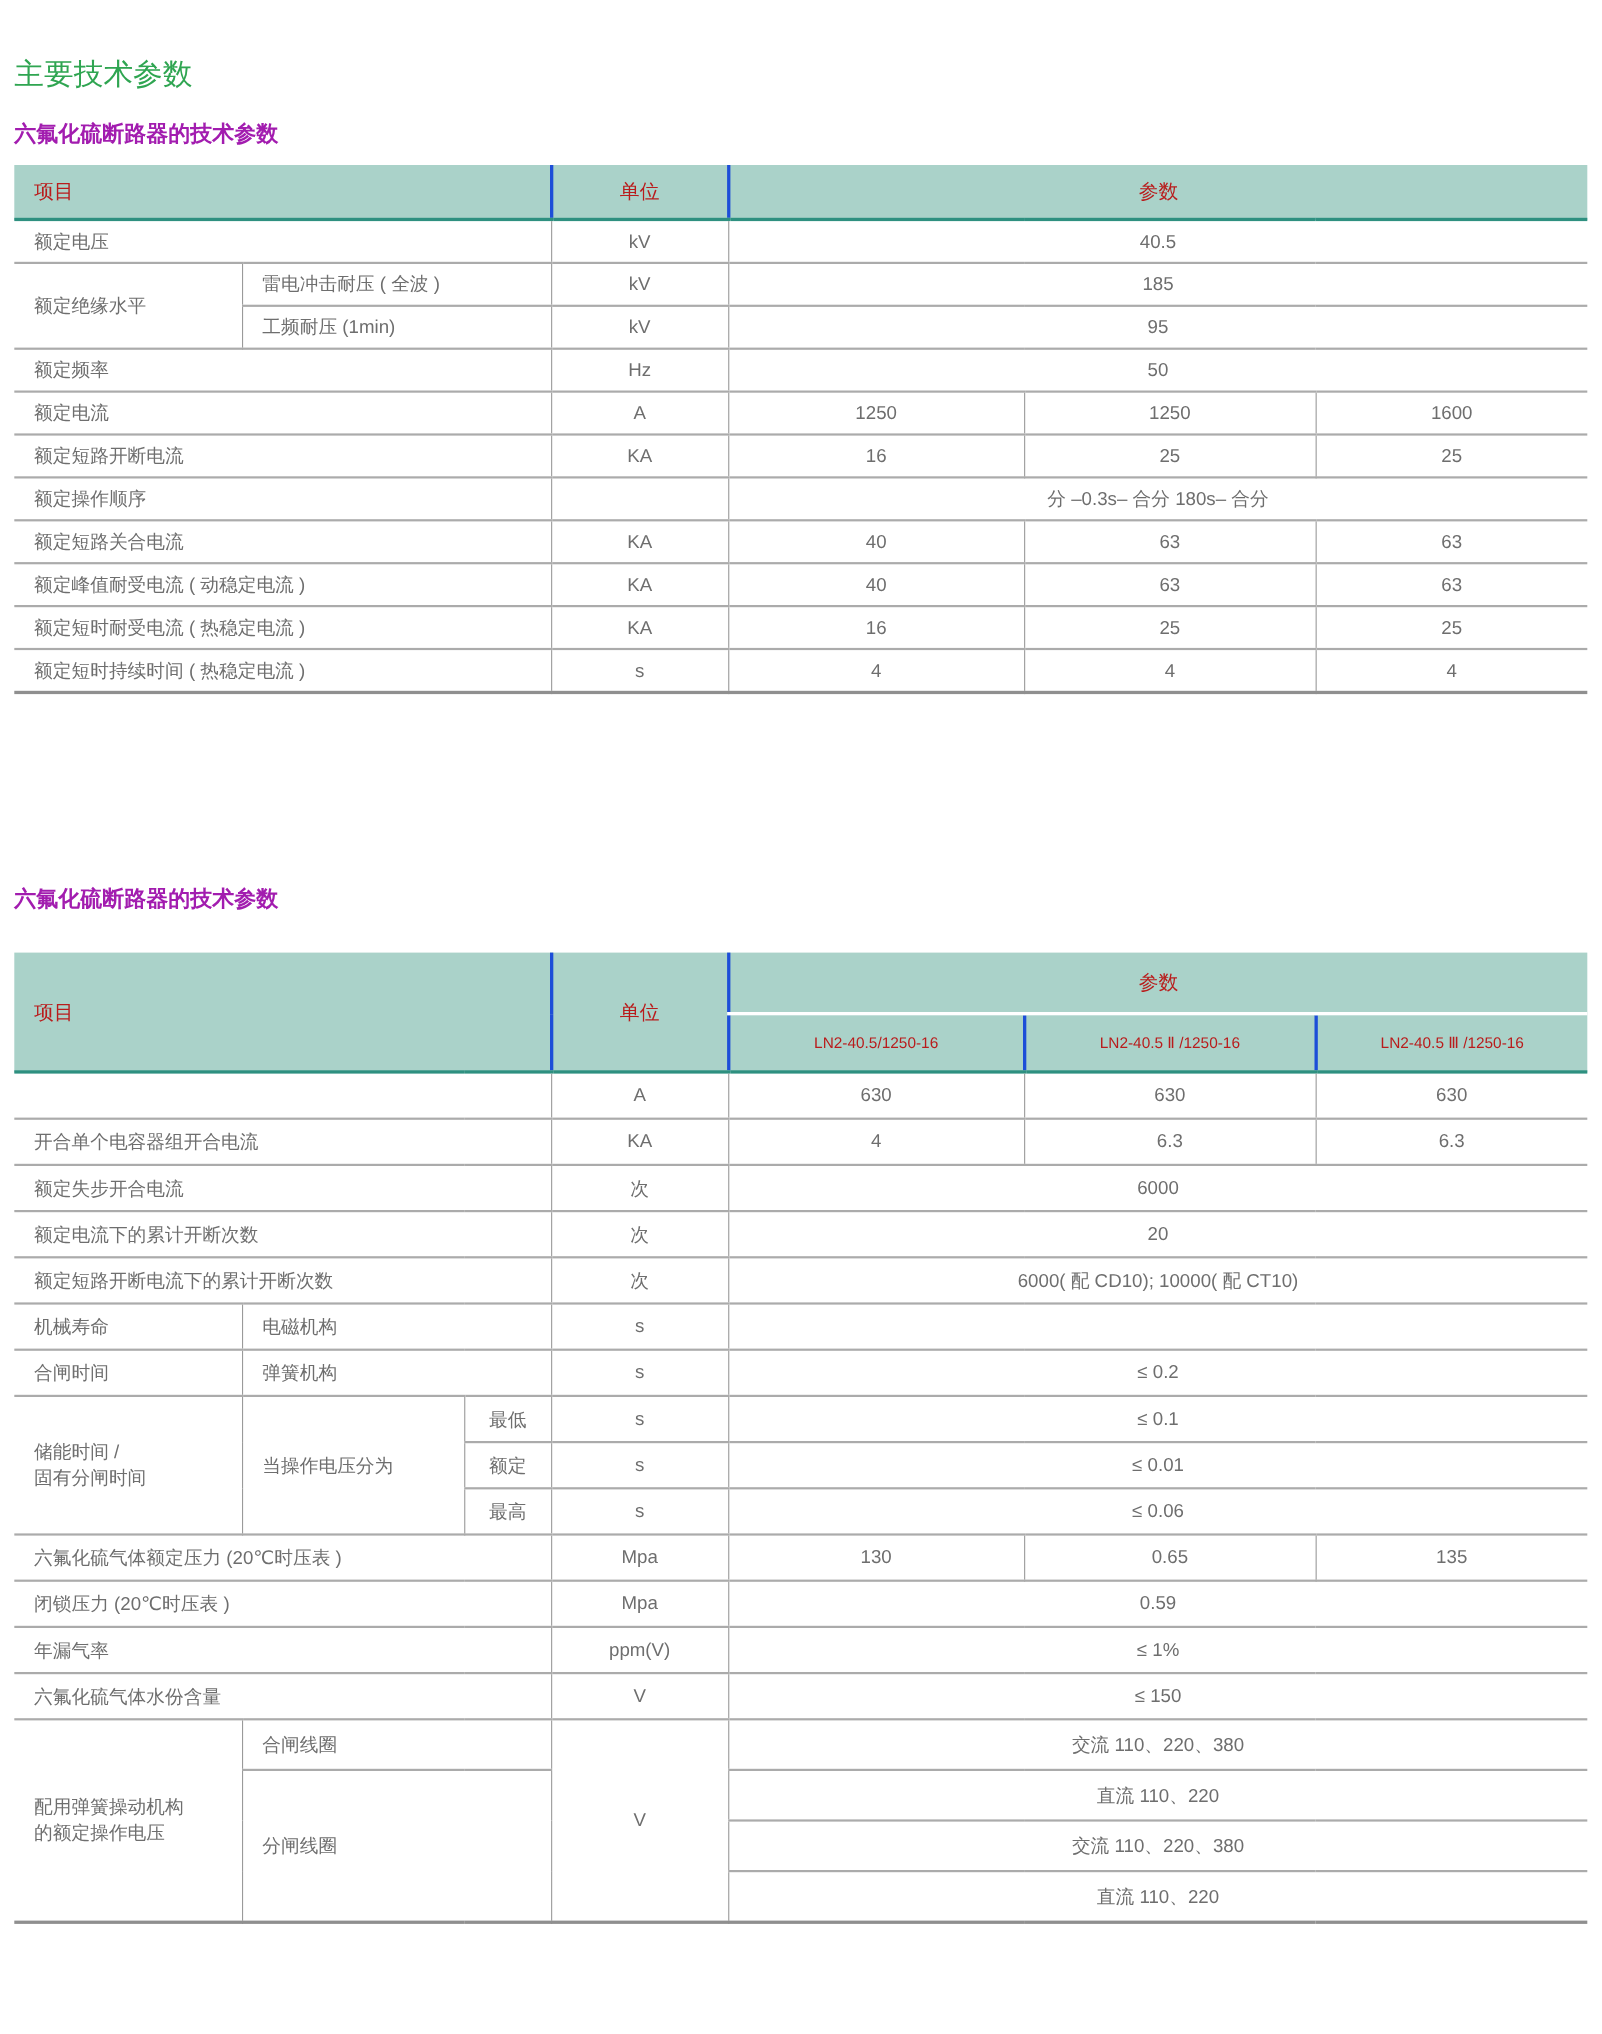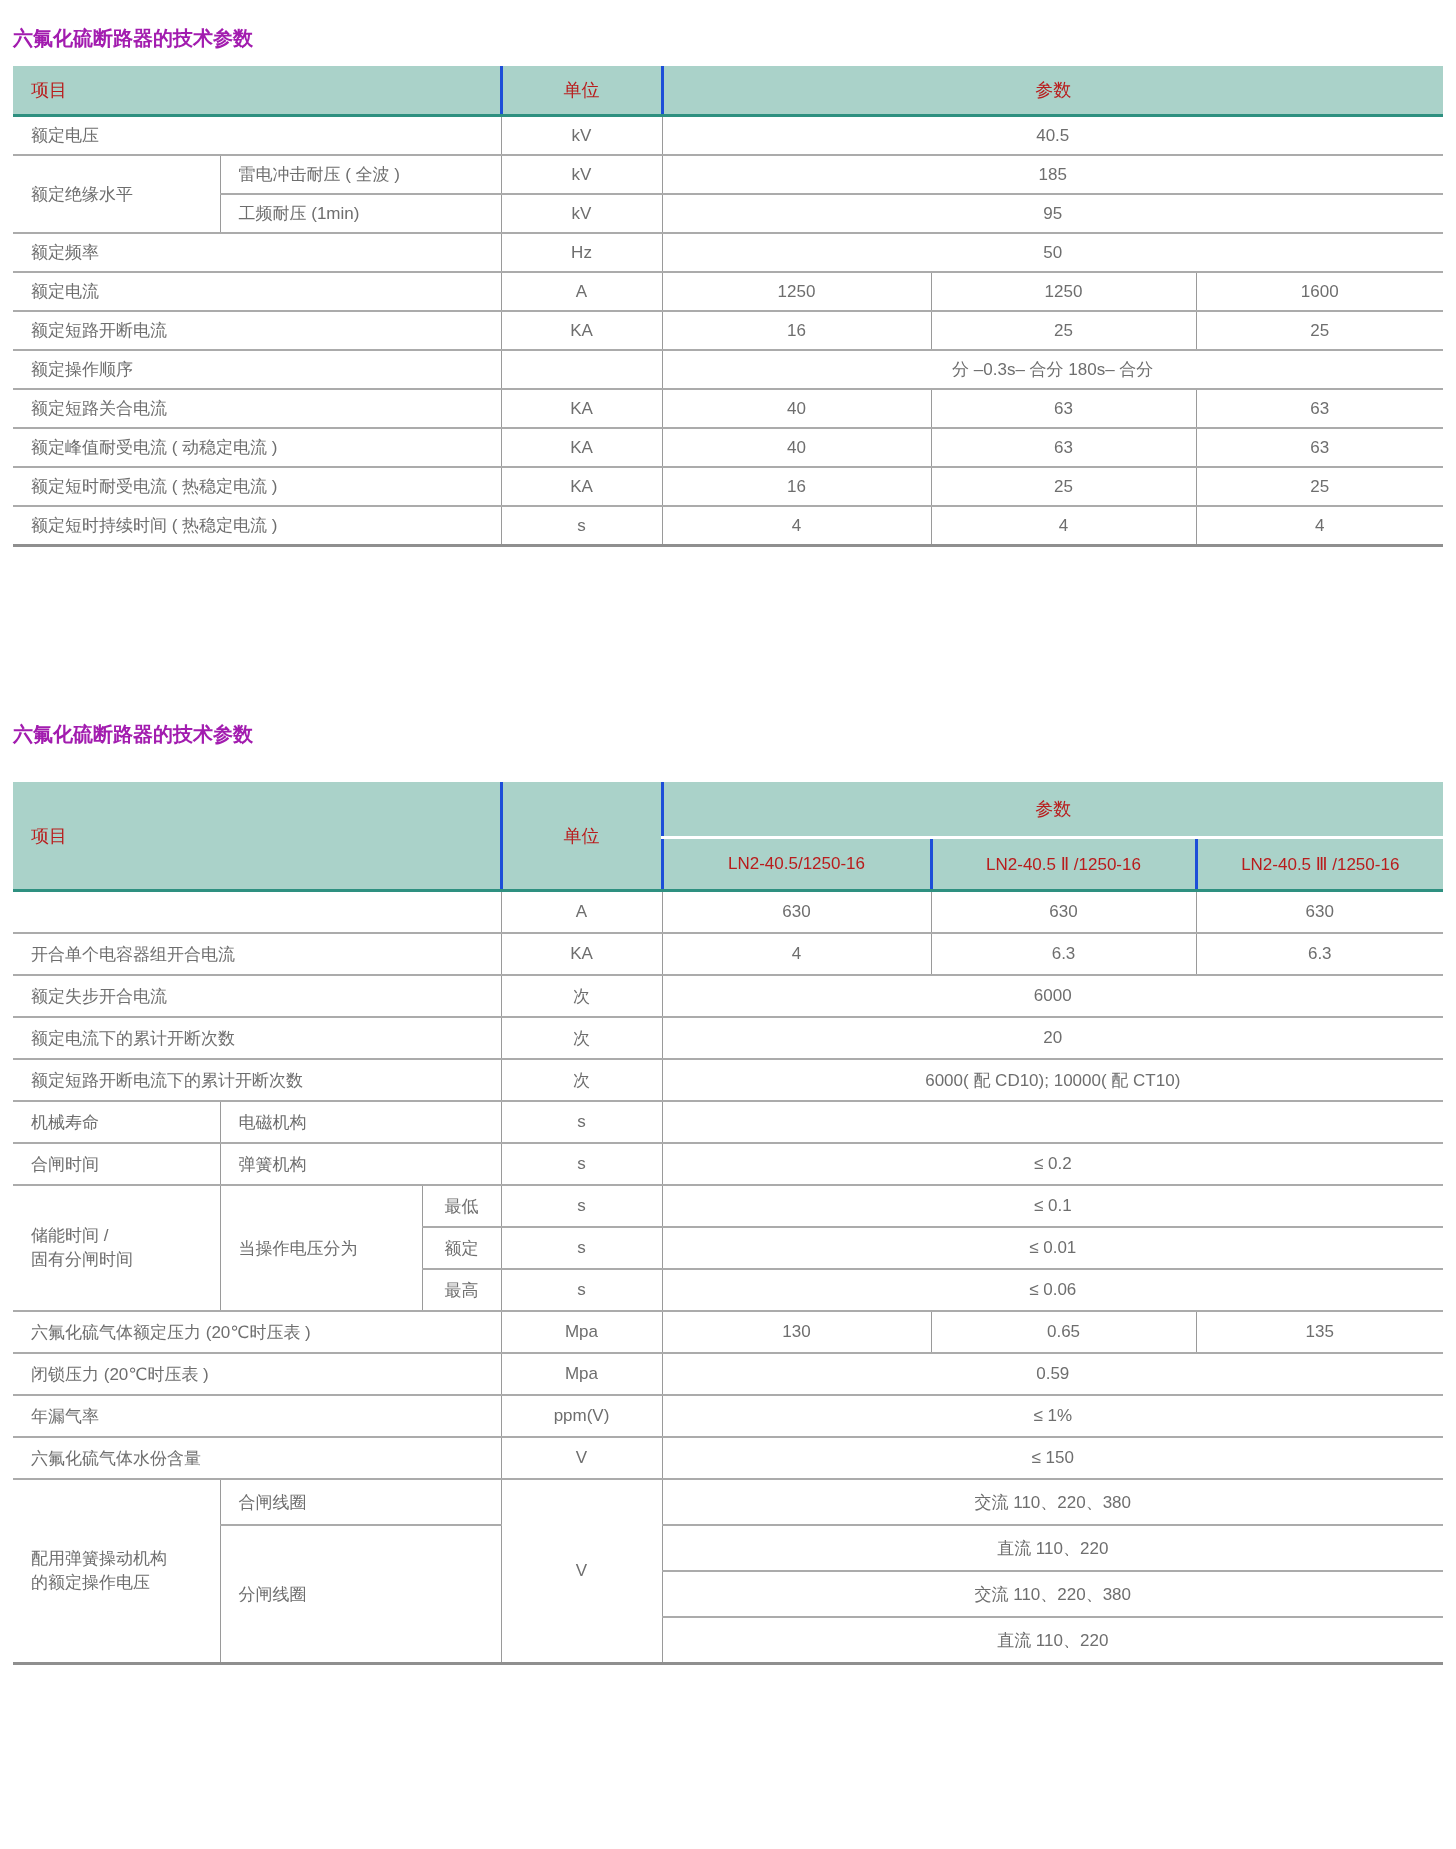--- a/index.html
+++ b/index.html
@@ -20,39 +20,40 @@
     border-collapse:collapse;table-layout:fixed;width:1430px;
     border-bottom:3px solid #8f8f8f;
   }
   th{
     background:#aad2c9;color:#b91c1c;font-weight:normal;font-size:18px;
     border-bottom:3px solid #2e9080;vertical-align:middle;padding:0;
   }
   .th-item{text-align:left;padding-left:18px;}
   .th-sep{border-left:3px solid #1d4ed8;}
   .th-param-top{border-bottom:3px solid #ffffff;}
-  .th-model{font-size:17px;border-bottom:3px solid #2e9080;}
+  .th-model{font-size:14px;border-bottom:3px solid #2e9080;}
   td{
     color:#6e6e6e;font-size:17px;vertical-align:middle;padding:0;text-align:center;
     border-top:2px solid #ababab;height:37px;
   }
   .t2 td{height:40px;}
   .t2 .coil-row td{height:44px;margin-left:16px;}
   .item{text-align:left;padding-left:18px;}
   .vl{border-left:1px solid #9a9a9a;}
   .h48{height:48px;}
   .hr1{height:54px;}
   .hr2{height:50px;}
   .two-line span{display:block;line-height:24px;}
 </style>
 </head>
 <body>
 
 <div class="content">
 
+  <h1 class="main-title">主要技术参数</h1>
 
   <h2 class="caption">六氟化硫断路器的技术参数</h2>
 
   <table class="t1">
     <colgroup>
       <col style="width:207px">
         <col style="width:281px">
         <col style="width:161px">
       <col style="width:269px">
         <col style="width:265px">

